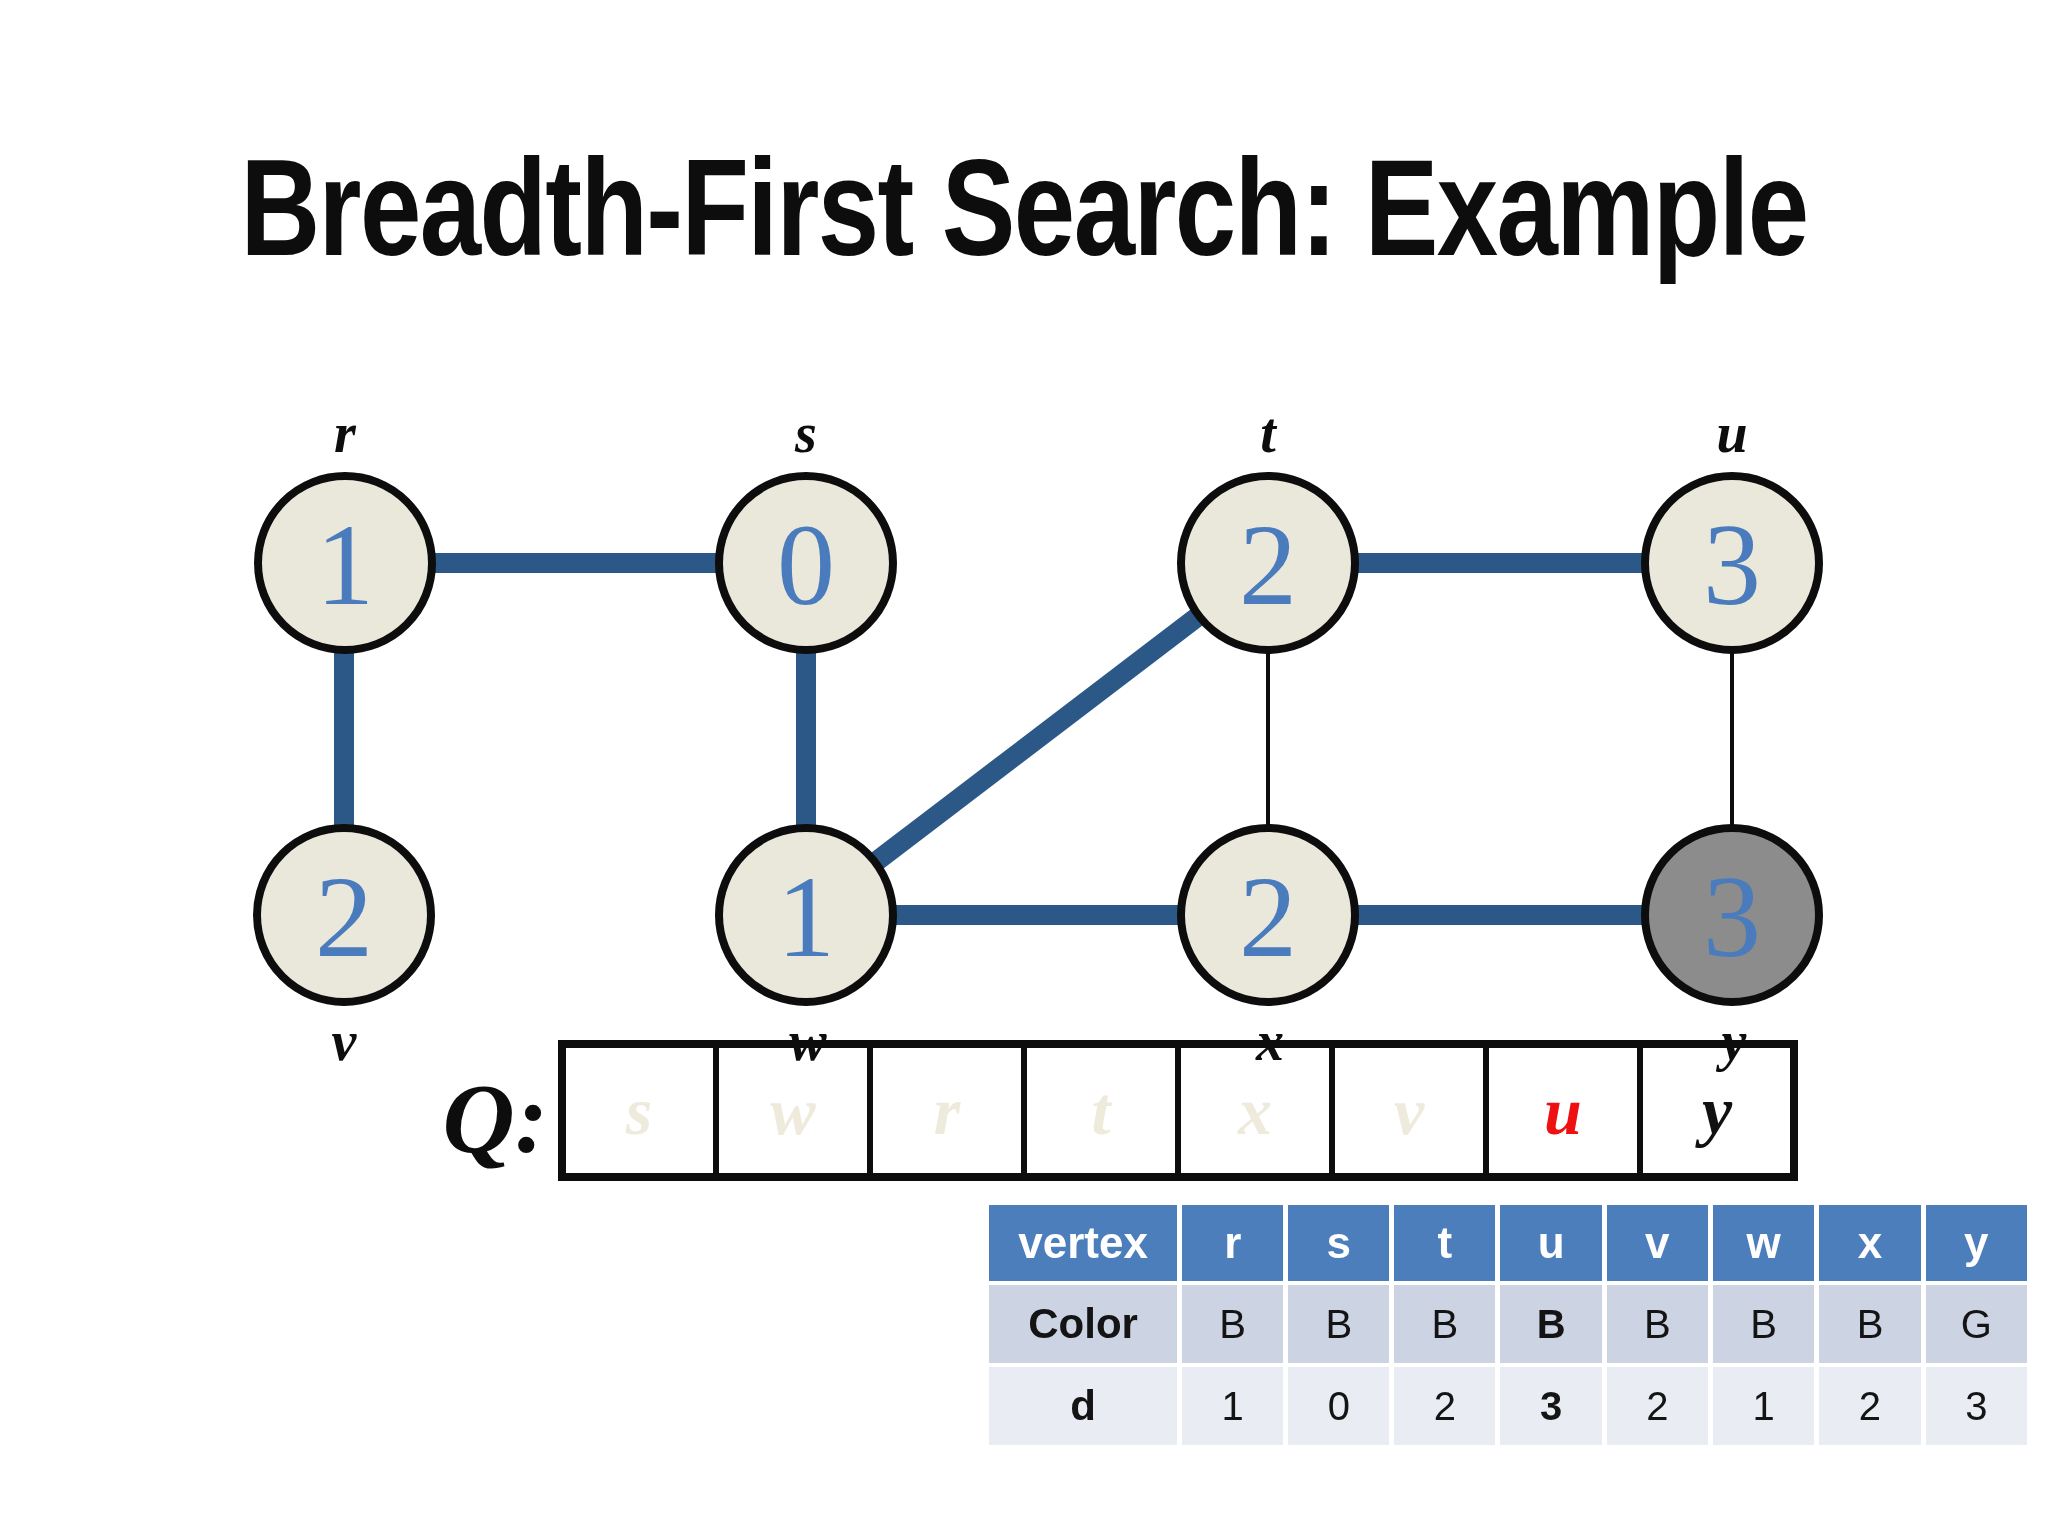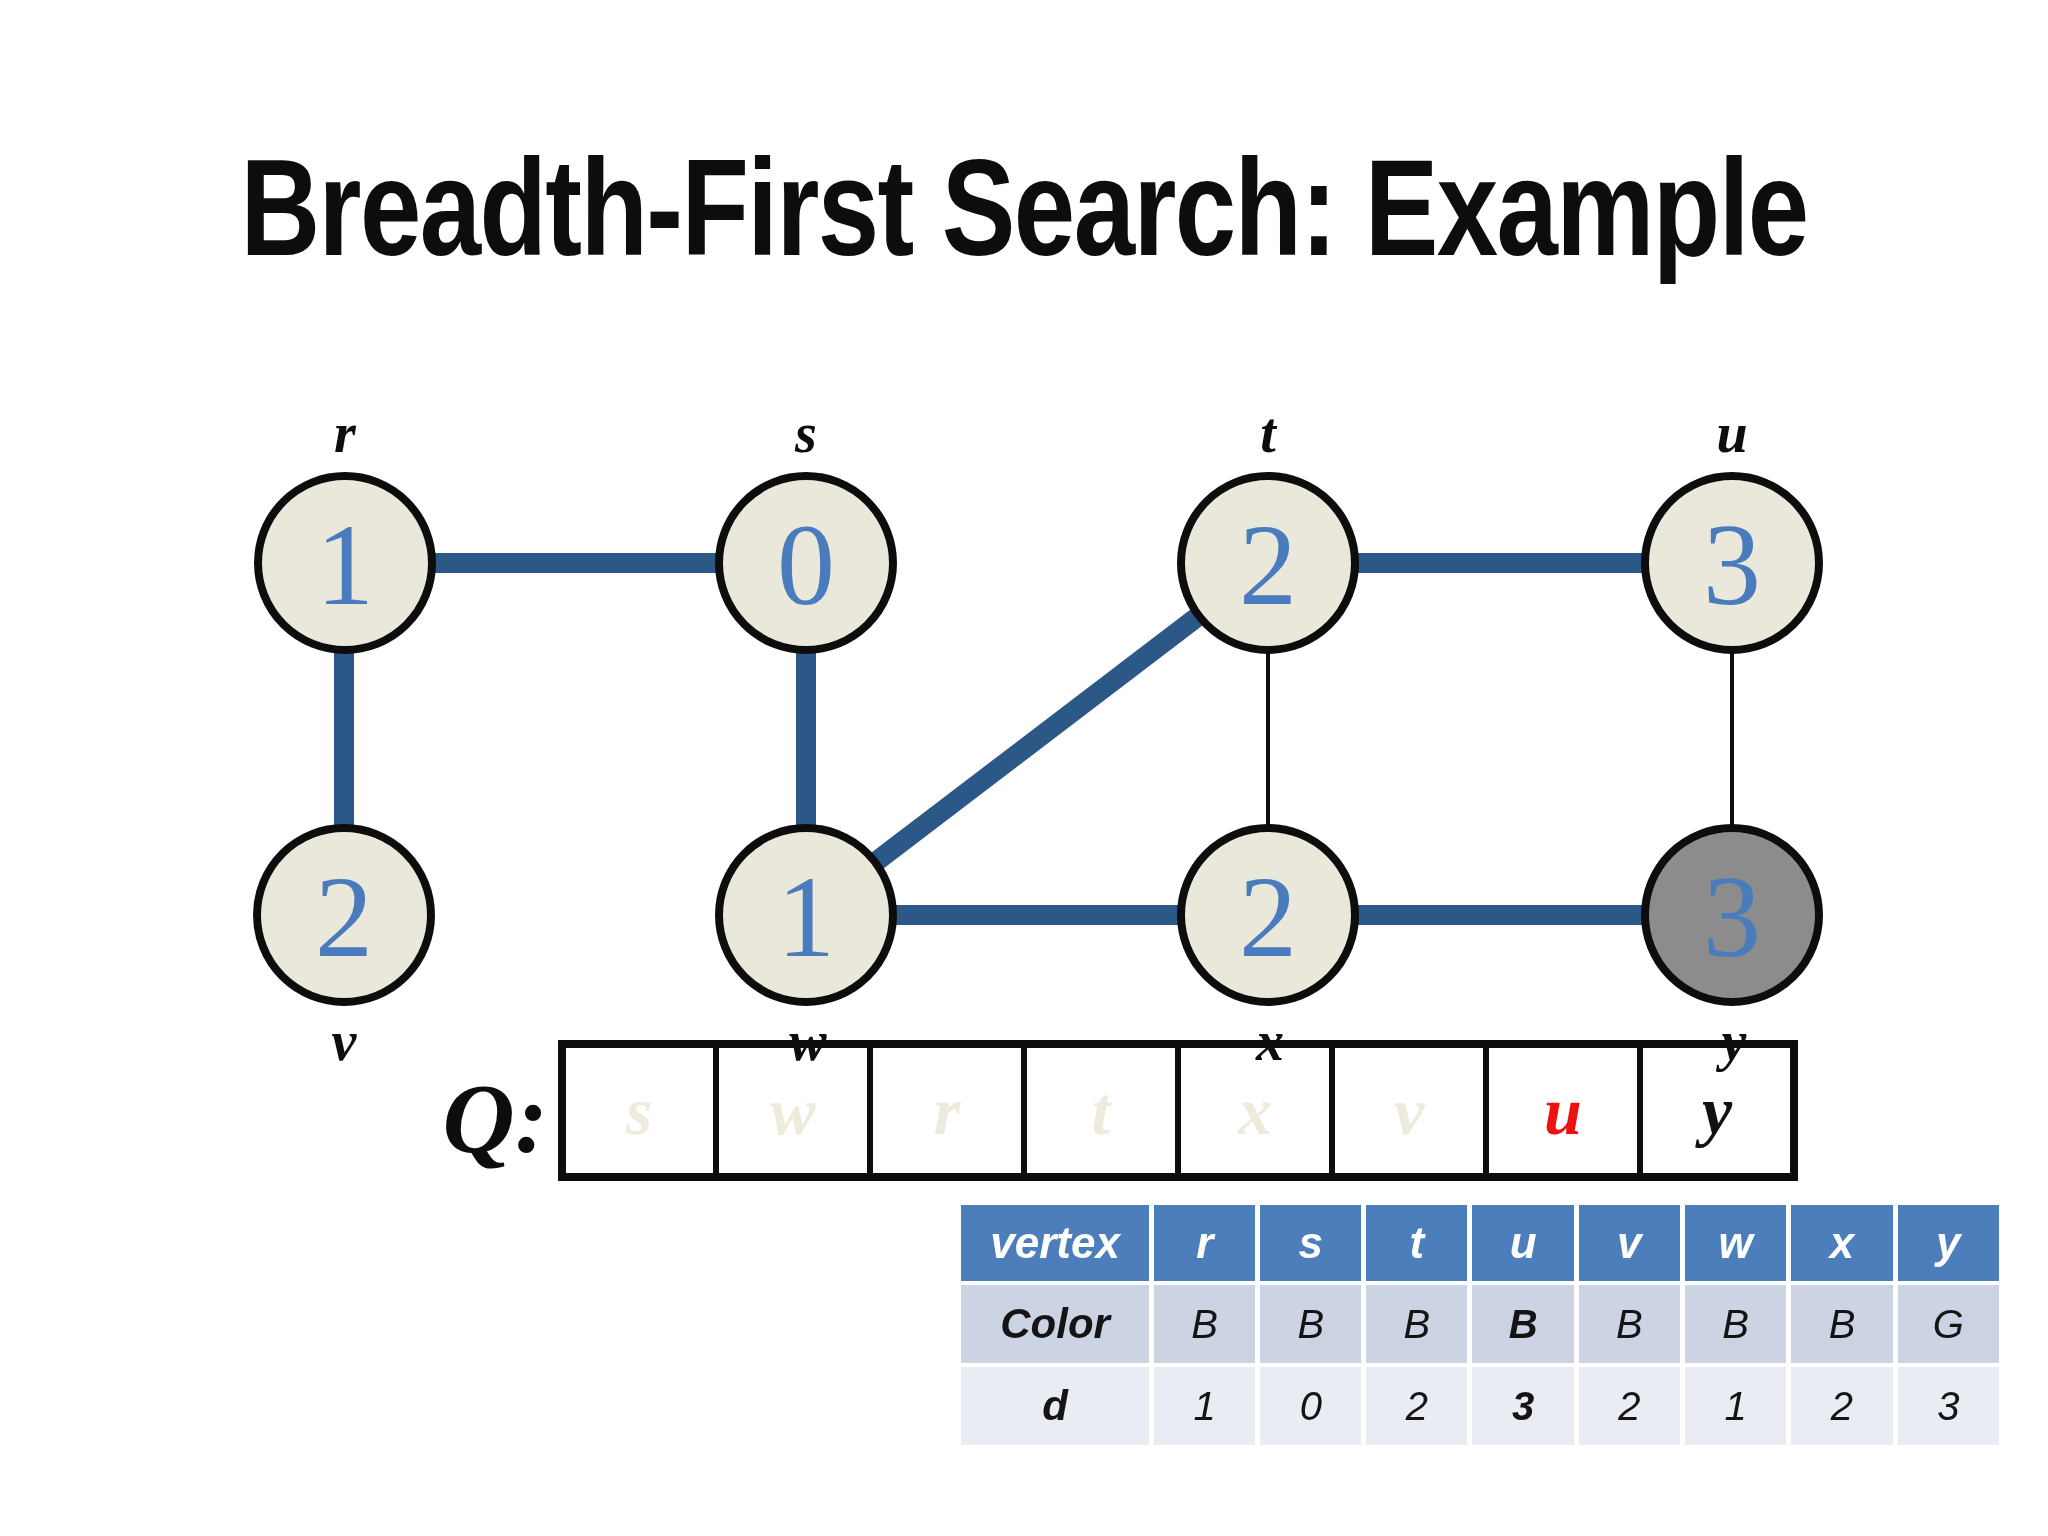--- a/index.html
+++ b/index.html
@@ -70,24 +70,23 @@
     font-style:italic;
     text-anchor:middle;
   }
   .q-cell.dequeued{fill:#eeeadc;}
   .q-cell.current{fill:#ee1111;}
   .q-cell.enqueued{fill:#111111;}
 
   
   .table-wrap{
     position:absolute;
-    left:956px;top:1201px;
+    left:984px;top:1201px;
     width:1048px;height:335px;
     overflow:hidden;
-    font-style:italic;
   }
   table.bfs{
     border-collapse:separate;
     border-spacing:5px 4px;
     table-layout:fixed;
   }
   table.bfs th, table.bfs td{
     padding:0;
     text-align:center;
     vertical-align:middle;

